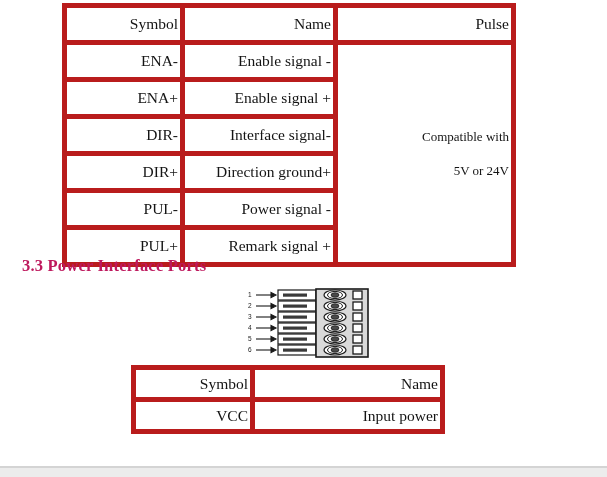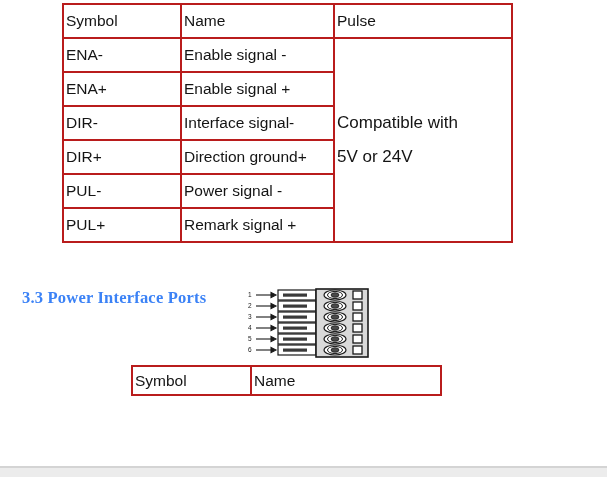--- a/index.html
+++ b/index.html
@@ -17,24 +17,24 @@
     color: #111111;
   }
 
   
   .doc-table {
     border-collapse: collapse;
     background: #ffffff;
     table-layout: fixed;
   }
   .doc-table td {
-    border: 2px solid #b91c1c;
-    text-align: left;
+    border: 5px solid #b91c1c;
+    text-align: right;
     vertical-align: middle;
-    font-family: Liberation Sans, sans-serif;
+    font-family: Liberation Serif, serif;
     color: #141414;
     padding: 0 2px;
     white-space: nowrap;
   }
 
   
   #signal-table-wrap {
     position: absolute;
     left: 62px;
     top: 3px;
@@ -43,36 +43,35 @@
     width: 449px;
   }
   #signal-table td {
     height: 32px;
     font-size: 15.5px;
   }
   #signal-table col.c-symbol { width: 118px; }
   #signal-table col.c-name   { width: 153px; }
   #signal-table col.c-remark { width: 178px; }
   #signal-table td.remark-cell {
-    font-size: 17px;
+    font-size: 13px;
     line-height: 34px;
     white-space: normal;
   }
 
   
   #section-heading {
     position: absolute;
     left: 22px;
     top: 256px;
     font-family: "Liberation Serif", "DejaVu Serif", serif;
     font-weight: bold;
     font-size: 16.5px;
     letter-spacing: 0.2px;
-    color: #3b82f6;
-    margin-top: 32px;
+    color: #be185d;
   }
 
   
   #connector-figure {
     position: absolute;
     left: 243px;
     top: 288px;
     width: 140px;
     height: 70px;
   }
@@ -266,18 +265,22 @@
   <table id="power-table" class="doc-table">
     <colgroup>
       <col class="c-symbol">
         <col class="c-name">
     </colgroup>
     <tbody>
       <tr>
         <td>Symbol</td>
         <td>Name</td>
       </tr>
+      <tr>
+        <td>VCC</td>
+        <td>Input power</td>
+      </tr>
     </tbody>
   </table>
 </div>
 
 <div id="page-divider"></div>
 <div id="page-footer-band"></div>
 
 </body></html>

